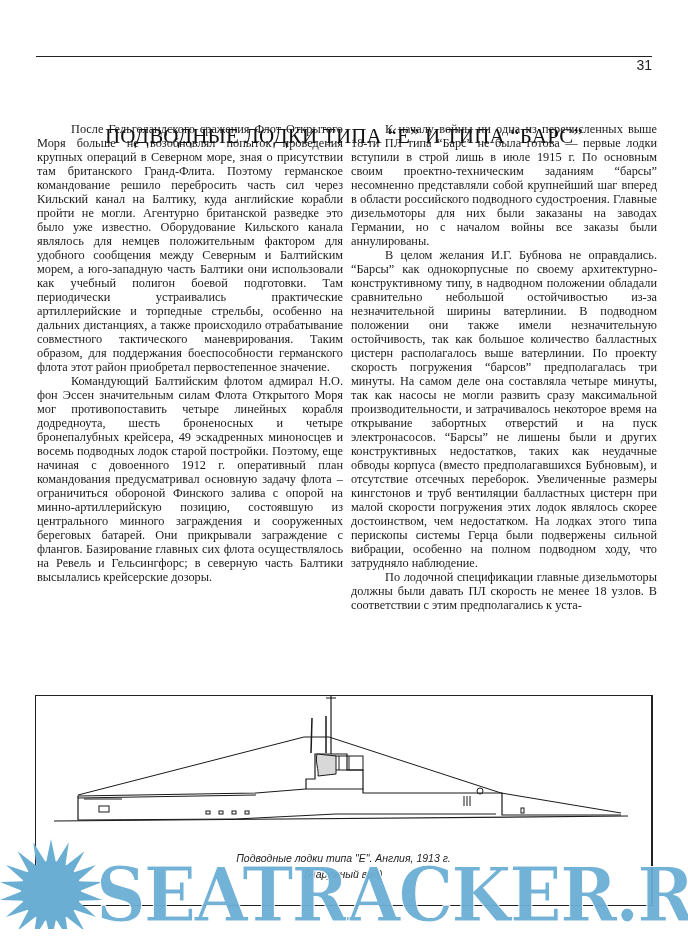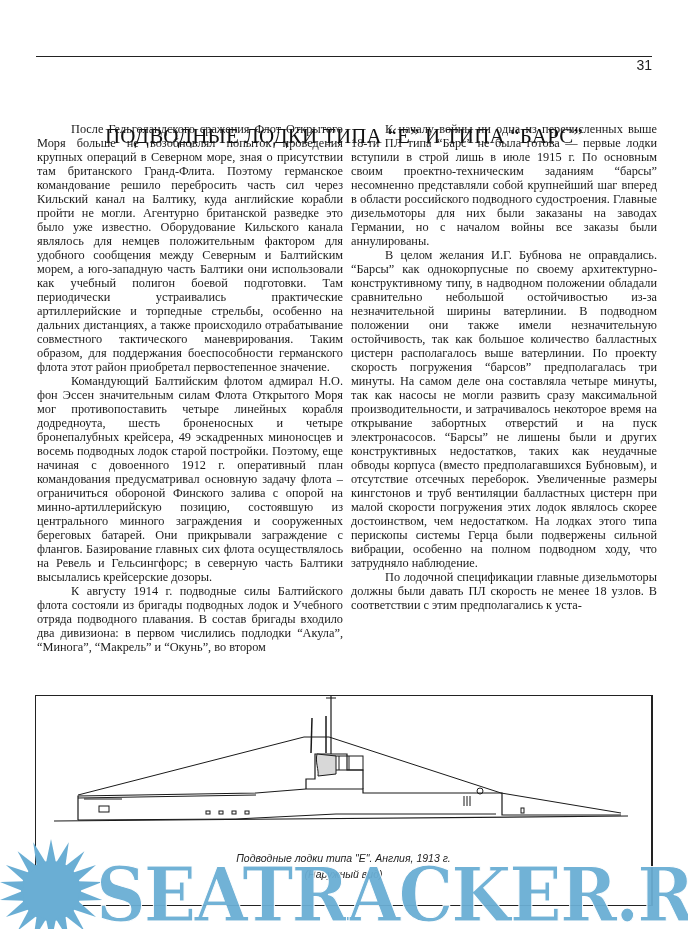--- a/index.html
+++ b/index.html
@@ -26,21 +26,20 @@
 
 <div class="running-head">
   <span class="rh-page">31</span>
 </div>
 
 <div class="article-title">ПОДВОДНЫЕ ЛОДКИ ТИПА “Е” И ТИПА “БАРС”</div>
 
 <div class="col left">
   <p class="indent">После Гельголандского сражения Флот Открытого Моря больше не возобновлял попыток проведения крупных операций в Северном море, зная о присутствии там британского Гранд-Флита. Поэтому германское командование решило перебросить часть сил через Кильский канал на Балтику, куда английские корабли пройти не могли. Агентурно британской разведке это было уже известно. Оборудование Кильского канала являлось для немцев положительным фактором для удобного сообщения между Северным и Балтийским морем, а юго-западную часть Балтики они использовали как учебный полигон боевой подготовки. Там периодически устраивались практические артиллерийские и торпедные стрельбы, особенно на дальних дистанциях, а также происходило отрабатывание совместного тактического маневрирования. Таким образом, для поддержания боеспособности германского флота этот район приобретал первостепенное значение.</p>
   <p class="indent">Командующий Балтийским флотом адмирал Н.О. фон Эссен значительным силам Флота Открытого Моря мог противопоставить четыре линейных корабля додредноута, шесть броненосных и четыре бронепалубных крейсера, 49 эскадренных миноносцев и восемь подводных лодок старой постройки. Поэтому, еще начиная с довоенного 1912 г. оперативный план командования предусматривал основную задачу флота – ограничиться обороной Финского залива с опорой на минно-артиллерийскую позицию, состоявшую из центрального минного заграждения и сооруженных береговых батарей. Они прикрывали заграждение с флангов. Базирование главных сих флота осуществлялось на Ревель и Гельсингфорс; в северную часть Балтики высылались крейсерские дозоры.</p>
-  <p class="indent">К августу 1914 г. подводные силы Балтийского флота состояли из бригады подводных лодок и Учебного отряда подводного плавания. В состав бригады входило два дивизиона: в первом числились подлодки “Акула”, “Минога”, “Макрель” и “Окунь”, во втором</p>
 </div>
 
 <div class="col right">
   <p class="indent">К началу войны ни одна из перечисленных выше 18-ти ПЛ типа “Барс” не была готова — первые лодки вступили в строй лишь в июле 1915 г. По основным своим проектно-техническим заданиям “барсы” несомненно представляли собой крупнейший шаг вперед в области российского подводного судостроения. Главные дизельмоторы для них были заказаны на заводах Германии, но с началом войны все заказы были аннулированы.</p>
   <p class="indent">В целом желания И.Г. Бубнова не оправдались. “Барсы” как однокорпусные по своему архитектурно-конструктивному типу, в надводном положении обладали сравнительно небольшой остойчивостью из-за незначительной ширины ватерлинии. В подводном положении они также имели незначительную остойчивость, так как большое количество балластных цистерн располагалось выше ватерлинии. По проекту скорость погружения “барсов” предполагалась три минуты. На самом деле она составляла четыре минуты, так как насосы не могли развить сразу максимальной производительности, и затрачивалось некоторое время на открывание забортных отверстий и на пуск электронасосов. “Барсы” не лишены были и других конструктивных недостатков, таких как неудачные обводы корпуса (вместо предполагавшихся Бубновым), и отсутствие отсечных переборок. Увеличенные размеры кингстонов и труб вентиляции балластных цистерн при  малой скорости погружения этих лодок являлось скорее достоинством, чем недостатком.  На лодках этого типа перископы системы Герца были подвержены сильной вибрации, особенно на полном подводном ходу, что затрудняло наблюдение.</p>
   <p class="indent">По лодочной спецификации главные дизельмоторы должны были давать ПЛ скорость не менее 18 узлов. В соответствии с этим предполагались к уста-</p>
 </div>
 
 <div class="figure-frame">
   <svg width="618" height="211" viewBox="0 0 618 211">

